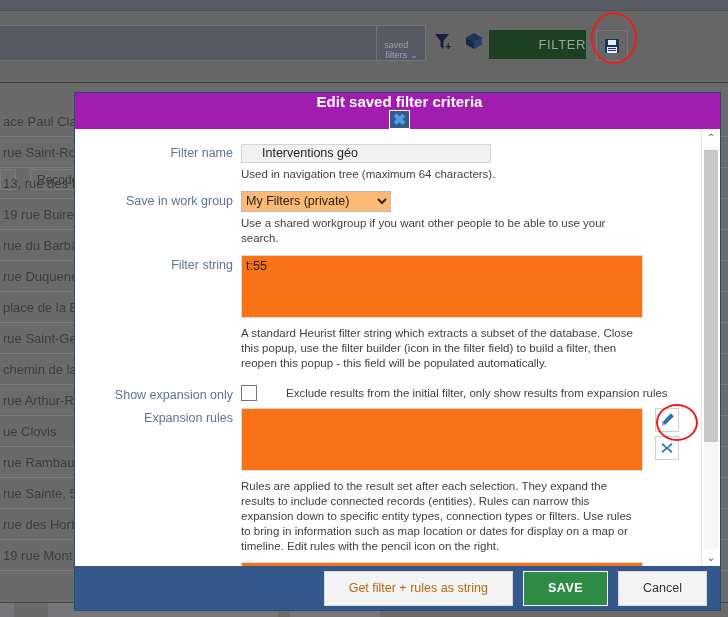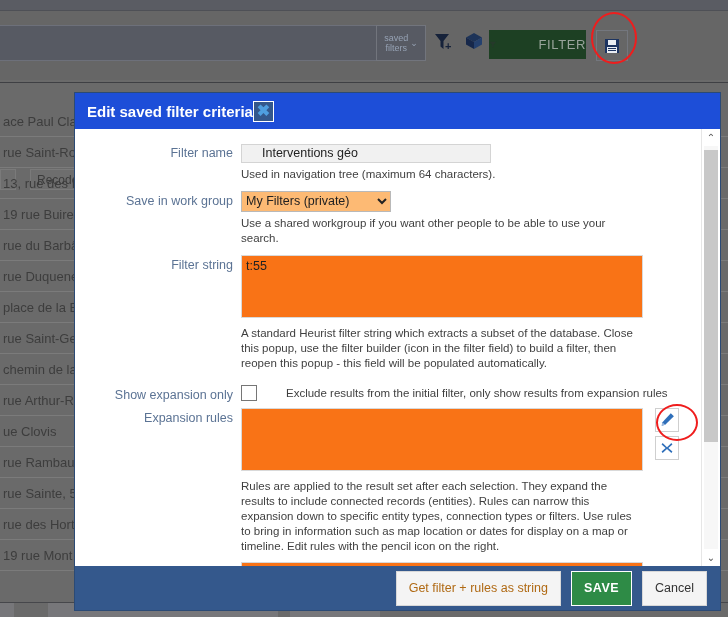--- a/index.html
+++ b/index.html
@@ -11,21 +11,21 @@
 
   
   #bg-app{position:absolute;inset:0;background:#6a6a6a;}
 
   .bg-strip-top{position:absolute;left:0;top:0;width:728px;height:10px;background:#5a5c63;}
   .bg-toolbar{position:absolute;left:0;top:10px;width:728px;height:58px;background:#666666;
     border-top:1px solid #4e5056;border-bottom:1px solid #4e5056;}
   .bg-search{position:absolute;left:0;top:14px;width:424px;height:34px;background:#575a63;
     border:1px solid #6d707a;border-left:none;}
   .saved-filters-box{position:absolute;left:376px;top:14px;width:48px;height:34px;
-    background:#575a63;border:1px solid #72757d;display:flex;align-items:center;
+    background:#575a63;border:1px solid #72757d;display:flex;align-items:flex-end;
     justify-content:center;gap:2px;}
   .saved-filters-text{font-size:9px;color:#96a2b4;line-height:10px;text-align:center;}
   .chev{color:#96a2b4;font-size:9px;}
 
   .tb-icon{position:absolute;top:20px;display:flex;align-items:center;justify-content:center;}
   .filter-btn{position:absolute;left:489px;top:19px;width:97px;height:29px;background:#1d4023;
     display:flex;align-items:center;justify-content:center;gap:7px;}
   .filter-btn-label{color:#98a39a;font-size:13px;letter-spacing:.6px;padding-left:35px;}
   .save-btn-tb{position:absolute;left:596px;top:19px;width:30px;height:29px;
     border:1px solid #74777e;display:flex;align-items:center;justify-content:center;}
@@ -47,22 +47,22 @@
 
   
   .red-ellipse{position:absolute;border:2px solid #ef1d1d;border-radius:50%;pointer-events:none;}
 
   
   #dialog{
     position:absolute;left:75px;top:93px;width:645px;height:517px;
     background:#ffffff;box-shadow:0 0 0 1px #2b4a75;
     display:flex;flex-direction:column;
   }
-  .dlg-title{height:36px;background:#1d4ed8;display:flex;align-items:center;
-    padding:0 8px 0 12px;box-sizing:border-box;}
+  .dlg-title{height:36px;background:#a21caf;display:flex;align-items:center;
+    justify-content:space-between;padding:0 8px 0 12px;box-sizing:border-box;flex-direction:column;}
   .dlg-title-text{color:#ffffff;font-size:15px;font-weight:bold;}
   .dlg-close{width:19px;height:19px;border:1px solid #ffffff;color:#4f9fe0;background:#34588c;
     display:flex;align-items:center;justify-content:center;font-size:16px;font-weight:bold;
     line-height:1;cursor:pointer;}
 
   .dlg-body-wrap{flex:1;position:relative;display:flex;overflow:hidden;background:#fff;}
   .dlg-body{flex:1;padding:14px 0 0 0;overflow:hidden;position:relative;}
 
   .form-row{display:flex;margin-bottom:0;}
   .lbl{width:166px;text-align:right;padding-right:8px;font-size:12.5px;color:#5b7394;
@@ -96,21 +96,21 @@
   
   .dlg-scroll{width:18px;background:#ffffff;border-left:1px solid #e6e6e6;
     display:flex;flex-direction:column;align-items:center;}
   .sb-arrow{height:17px;width:18px;display:flex;align-items:center;justify-content:center;
     font-size:10px;color:#555;background:#fff;cursor:pointer;}
   .sb-track{flex:1;width:14px;background:#f7f7f7;position:relative;}
   .sb-thumb{position:absolute;left:0;top:4px;width:14px;height:292px;background:#c8c8c8;cursor:pointer;}
 
   .dlg-footer{height:44px;background:#34588c;display:flex;align-items:center;
     justify-content:flex-end;gap:10px;padding-right:13px;box-sizing:border-box;}
-  .btn{font-size:12.5px;padding:0 12px;height:35px;display:flex;align-items:center;
+  .btn{font-size:12.5px;padding:0 24px;height:35px;display:flex;align-items:center;
     justify-content:center;cursor:pointer;box-sizing:border-box;
     font-family:"Liberation Sans", sans-serif;}
   .btn-plain{background:#f4f4f4;border:1px solid #d8d8d8;color:#b06a14;}
   .btn-save{background:#2e8b46;border:1px solid #ffffff;color:#ffffff;font-weight:bold;
     letter-spacing:.5px;min-width:56px;}
   .btn-cancel{background:#f4f4f4;border:1px solid #d8d8d8;color:#333;min-width:58px;}
 </style>
 </head>
 <body>
 

